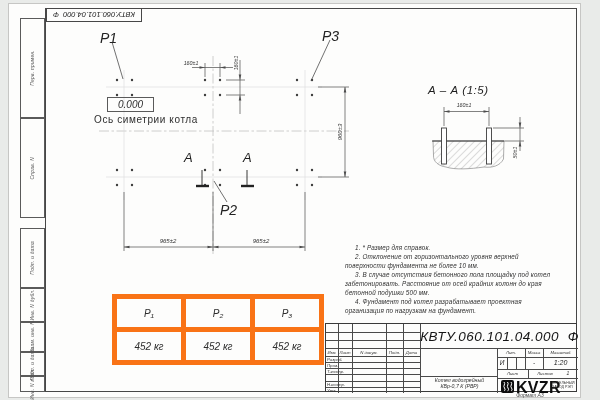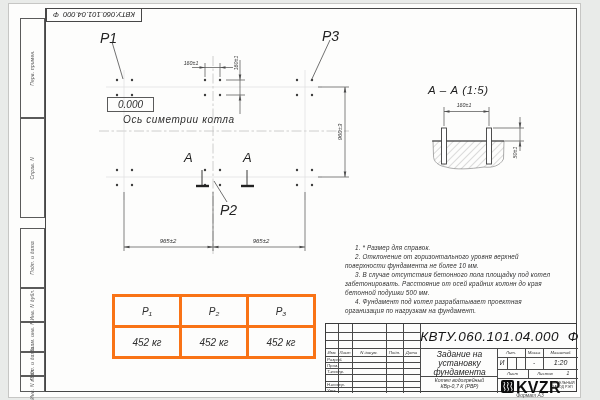--- a/index.html
+++ b/index.html
@@ -23,29 +23,29 @@
   .topstamp{left:46px;top:8px;width:96px;height:14px;border:1px solid #474747;box-sizing:border-box;}
   .topstamp div{width:100%;height:100%;transform:rotate(180deg);
     font-size:7.5px;font-style:italic;text-align:center;line-height:13px;white-space:pre;color:#222;}
   
   .plabel{font-size:14px;font-style:italic;color:#222;}
   .dimtxt{font-size:5.3px;font-style:italic;color:#333;text-align:center;}
   .dimtxt6{font-size:6px;font-style:italic;color:#333;text-align:center;}
   .rot{transform:rotate(-90deg);}
   .elevbox{left:107px;top:97px;width:47px;height:15px;border:1px solid #5a5a5a;box-sizing:border-box;
     font-size:10px;font-style:italic;}
-  .axis{left:123px;top:114px;font-size:10px;font-style:italic;letter-spacing:.6px;}
+  .axis{left:94px;top:114px;font-size:10px;letter-spacing:.6px;}
   .cutA{font-size:13px;font-style:italic;color:#1d1d1d;}
   .sect-title{left:428px;top:84px;width:82px;font-size:11.5px;font-style:italic;letter-spacing:.5px;color:#1d1d1d;}
   
   .notes{left:345px;top:243px;width:213px;}
   .notes p{margin:0;text-indent:10px;font-size:6.3px;font-style:italic;line-height:9px;color:#2f2f2f;letter-spacing:.15px;}
   
   .loadtable{left:112px;top:294px;border-collapse:collapse;}
-  .loadtable td{border:3px solid #f97316;width:56px;height:20px;text-align:center;vertical-align:middle;
+  .loadtable td{border:5px solid #f97316;width:56px;height:20px;text-align:center;vertical-align:middle;
     font-style:italic;padding:4px;}
   .loadtable .hd{font-size:10px;}
   .loadtable .vl{font-size:10px;}
   
   .tb{left:325px;top:323px;width:252px;height:69px;border:1.4px solid #3a3a3a;box-sizing:border-box;background:#fdfdfc;}
   .tb .vl{position:absolute;width:1px;background:#4a4a4a;}
   .tb .hl{position:absolute;height:1px;background:#4a4a4a;}
   .tb .lbl{position:absolute;font-size:4.3px;font-style:italic;color:#333;text-align:center;line-height:7px;}
   .tb .siglbl{position:absolute;left:1px;width:25px;font-size:4.3px;font-style:italic;color:#333;line-height:6px;text-align:left;}
   .docnum{position:absolute;left:95px;top:0;width:157px;height:24px;display:flex;align-items:center;justify-content:center;
@@ -276,25 +276,20 @@
 
   <div class="siglbl" style="top:33px;">Разраб.</div>
   <div class="siglbl" style="top:39px;">Пров.</div>
   <div class="siglbl" style="top:45px;">Т.контр.</div>
   <div class="siglbl" style="top:51px;"></div>
   <div class="siglbl" style="top:58px;">Н.контр.</div>
   <div class="siglbl" style="top:64px;">Утв.</div>
 
   <div class="docnum">КВТУ.060.101.04.000  Ф</div>
 
-  <div class="tbtitle">
-    <div>Задание на</div>
-    <div>установку</div>
-    <div>фундамента</div>
-  </div>
 
   <div class="tbprod">
     <div>Котел водогрейный</div>
     <div>КВр-0,7 К (РВР)</div>
   </div>
 
   <div class="lbl" style="left:171px;top:25px;width:28px;">Лит.</div>
   <div class="lbl" style="left:199px;top:25px;width:18px;">Масса</div>
   <div class="lbl" style="left:217px;top:25px;width:35px;">Масштаб</div>
   <div class="tbval" style="left:171px;top:35px;width:10px;font-size:6.5px;">И</div>

